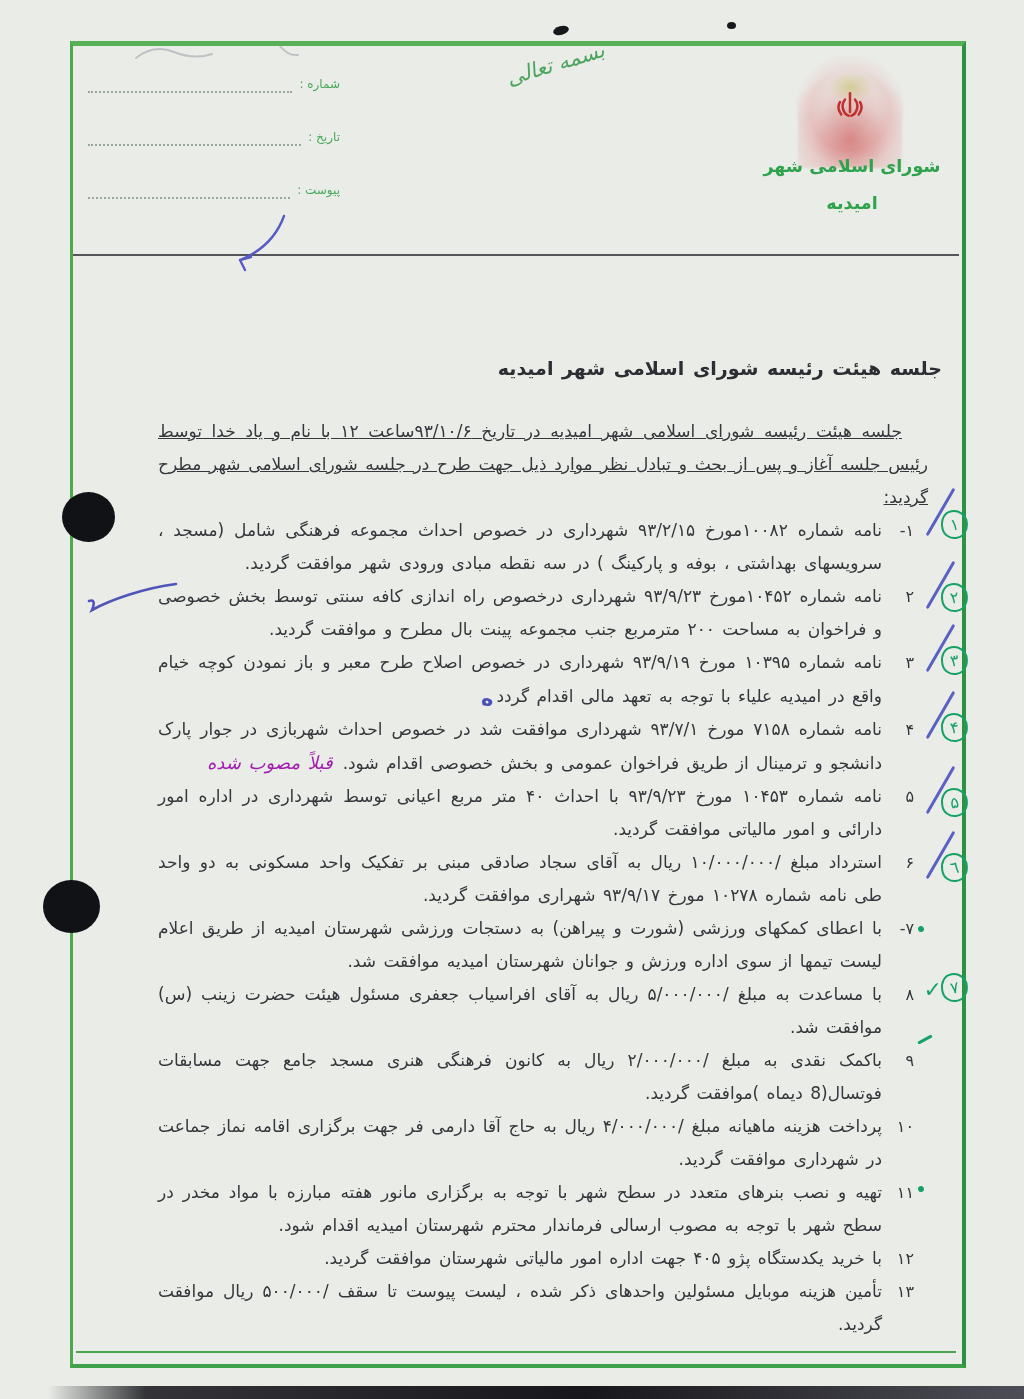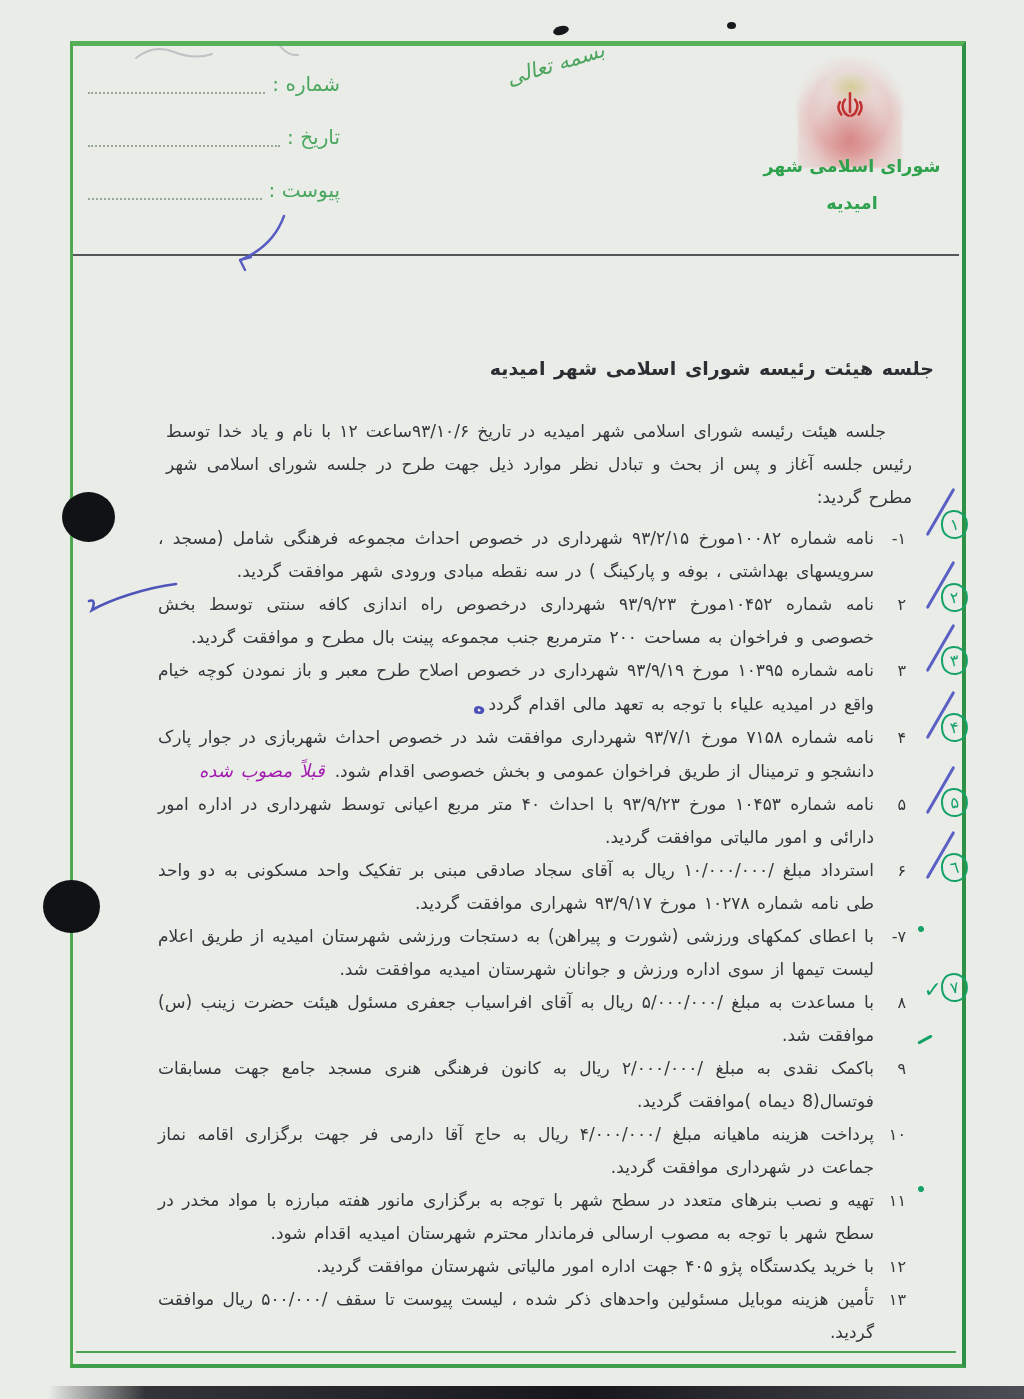--- a/index.html
+++ b/index.html
@@ -13,45 +13,45 @@
     position:absolute; left:70px; top:41px; width:889px; height:1318px;
     border-top:5px solid #58b158; border-left:3px solid #4ea84e;
     border-right:4px solid #2f9146; border-bottom:4px solid #3fa04c;
     z-index:1; pointer-events:none;
   }
   .frame-inner-bottom{position:absolute; left:76px; right:68px; top:1351px; height:2px; background:#4aa44f; z-index:1;}
   .separator{position:absolute; left:73px; top:254px; width:886px; height:2px; background:#55565a; z-index:2;}
 
   
   .hdr-fields{position:absolute; left:88px; top:74px; width:252px; display:flex; flex-direction:column; gap:33px; z-index:2;}
-  .field-row{display:flex; align-items:flex-end; gap:7px; color:#4aa85e; font-size:20px;}
+  .field-row{display:flex; align-items:center; gap:7px; color:#4aa85e; font-size:12px;}
   .field-label{white-space:nowrap; line-height:20px;}
   .dots{flex:1; border-bottom:2px dotted #97a89b; height:15px;}
   .bismillah{
     position:absolute; left:505px; top:52px; z-index:2;
     color:#4ca45f; font-size:21px; font-style:italic; transform:rotate(-17deg);
   }
   .org-block{
     position:absolute; left:738px; top:148px; width:228px; text-align:center;
     color:#2ea24d; font-weight:bold; font-size:17.5px; line-height:37px; z-index:2;
     letter-spacing:.3px;
   }
   .logo{position:absolute; left:798px; top:64px; width:104px; height:104px; z-index:2;}
   .logo .blob3{position:absolute; inset:-8px; background:radial-gradient(circle at 50% 45%, transparent 30%, rgba(225,150,150,.20) 45%, transparent 64%);}
   .logo .blob{position:absolute; inset:0; background:radial-gradient(circle at 50% 72%, rgba(200,55,55,.55), rgba(220,120,120,.28) 42%, rgba(222,140,140,.10) 66%, transparent 74%); filter:blur(1px);}
   .logo .blob2{position:absolute; left:30px; top:8px; width:46px; height:30px; background:radial-gradient(closest-side, rgba(200,195,110,.6), transparent);}
   .logo svg{position:absolute; left:37px; top:24px;}
 
   
   .body-text{
-    position:absolute; top:352px; right:104px; left:158px; z-index:2;
+    position:absolute; top:352px; right:96px; left:158px; z-index:2;
     font-size:17px; line-height:33px; word-spacing:2px; letter-spacing:.2px;
   }
   .doc-title{font-size:19px; font-weight:bold; text-align:right; margin:0 -14px 30px 0; color:#2c2e33;}
-  .intro{text-align:justify; text-indent:26px; margin:8px;}
+  .intro{text-align:justify; text-indent:26px; margin:0;text-decoration:underline;}
   .item{display:flex;}
   .item .num{flex:0 0 46px; padding-right:14px; box-sizing:border-box; font-size:16px; white-space:nowrap;}
   .item .text{flex:1; text-align:justify;}
   .hw-blue{color:#a21caf; font-size:18px; font-style:italic; font-weight:500; letter-spacing:1.5px; padding-right:10px; white-space:nowrap;}
   .pen-loop{color:#4a50b8; font-size:21px; font-weight:bold; position:relative; top:3px; padding-right:3px;}
 
   
   .margin-mark{position:absolute; right:56px; direction:ltr; display:flex; align-items:center; gap:3px; z-index:5;}
   .margin-mark .slash{display:inline-block; width:3px; height:54px; background:#5b60c4; border-radius:3px; transform:rotate(30deg); margin-right:-4px; position:relative; top:-12px;}
   .margin-mark .circle{

